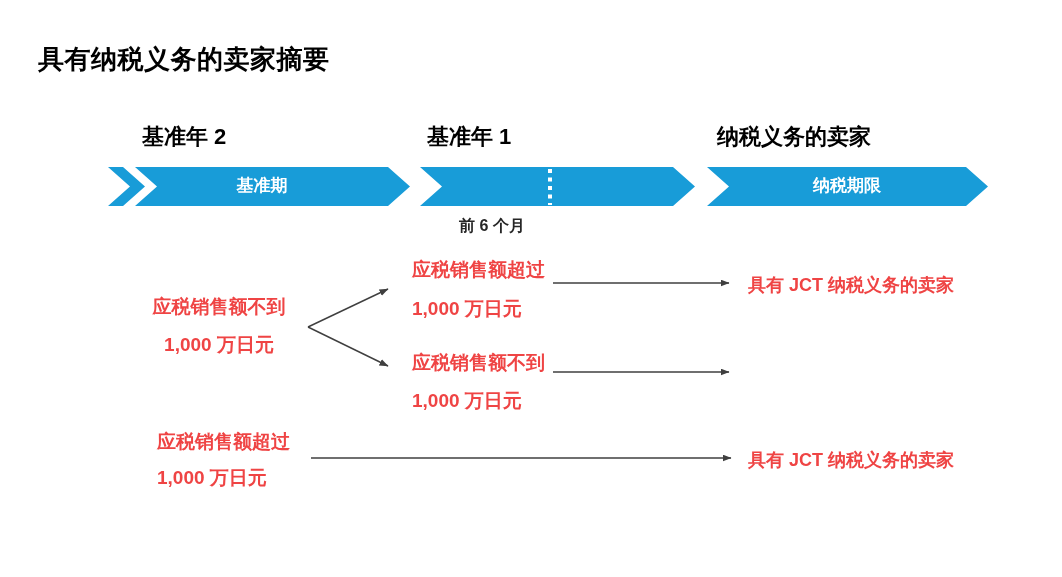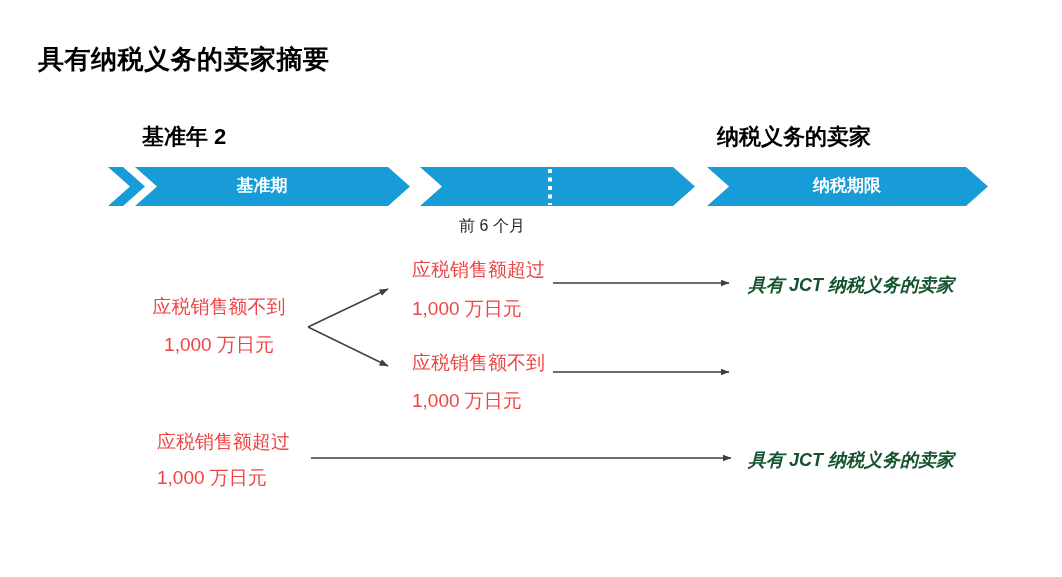--- a/index.html
+++ b/index.html
@@ -4,21 +4,21 @@
 <style>
   html,body{margin:0;padding:0;background:#fff;}
   .canvas{
     position:relative;
     width:1062px;height:577px;
     background:#ffffff;
     font-family:"Liberation Sans","DejaVu Sans",sans-serif;
     color:#262626;
     overflow:hidden;
   }
-  .abs{position:absolute;}
+  .abs{position:absolute;font-weight:bold;}
   .page-title{
     left:38px;top:42px;
     font-size:26px;font-weight:700;color:#000;
     letter-spacing:0.5px;
   }
   .col-header{
     top:122px;width:260px;
     text-align:left;
     font-size:22px;font-weight:700;color:#000;
   }
@@ -45,33 +45,34 @@
   }
   .node.centered{text-align:center;}
   .node-a{left:109px;top:288px;width:220px;}
   .node-b{left:412px;top:250px;line-height:39px;}
   .node-c{left:412px;top:344px;}
   .node-d{left:157px;top:424px;line-height:36px;}
   .result{
     left:748px;width:300px;
     font-size:18px;line-height:26px;white-space:nowrap;
   }
-  .result.bold{font-weight:700;color:#14532d;font-style:italic;}
+  .result.bold{font-weight:700;color:#ef4444;}
   .result.r1{top:272px;}
   .result.r2{top:360px;}
   .result.r3{top:447px;}
 </style>
 </head>
 <body>
 
 <div class="canvas">
 
   <div class="abs page-title">具有纳税义务的卖家摘要</div>
 
   <div class="abs col-header c1">基准年 2</div>
+  <div class="abs col-header c2">基准年 1</div>
   <div class="abs col-header c3">纳税义务的卖家</div>
 
   <svg class="gfx" width="1062" height="577" viewBox="0 0 1062 577">
     <defs>
       <marker id="arr" markerWidth="10" markerHeight="9" refX="8.5" refY="3.5" orient="auto" markerUnits="userSpaceOnUse">
         <path d="M0,0 L9,3.5 L0,7 Z" fill="var(--arrow,#3F3F3F)"></path>
       </marker>
     </defs>
 
     <polygon points="108,167 123,167 145,186.5 123,206 108,206 130,186.5" fill="var(--accent,#189CD8)"></polygon>

